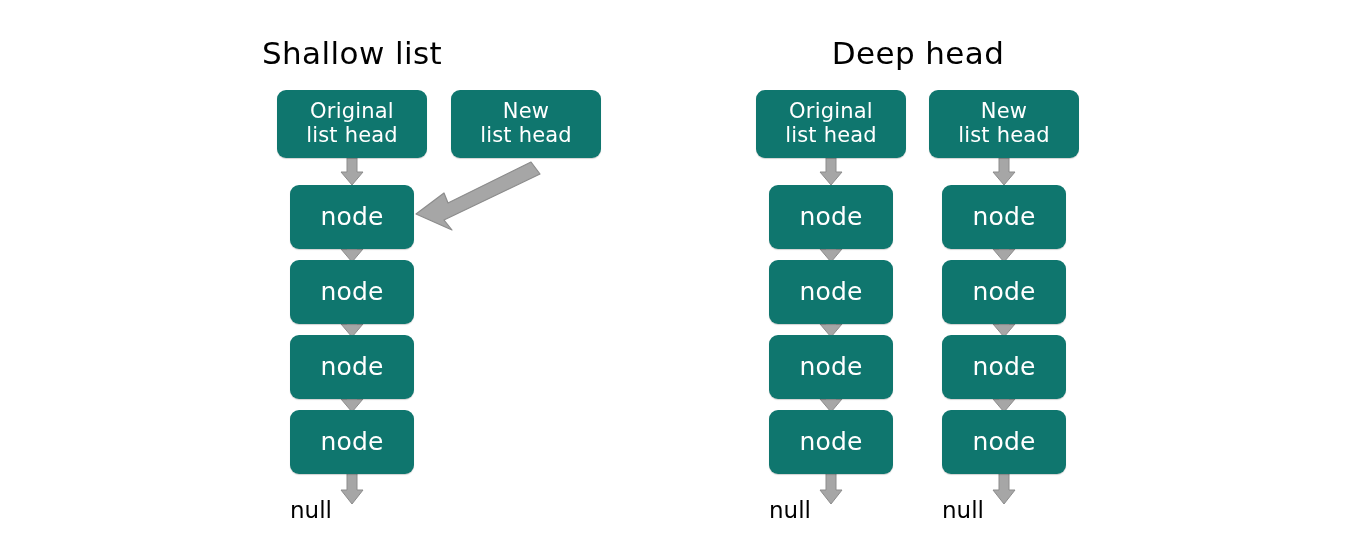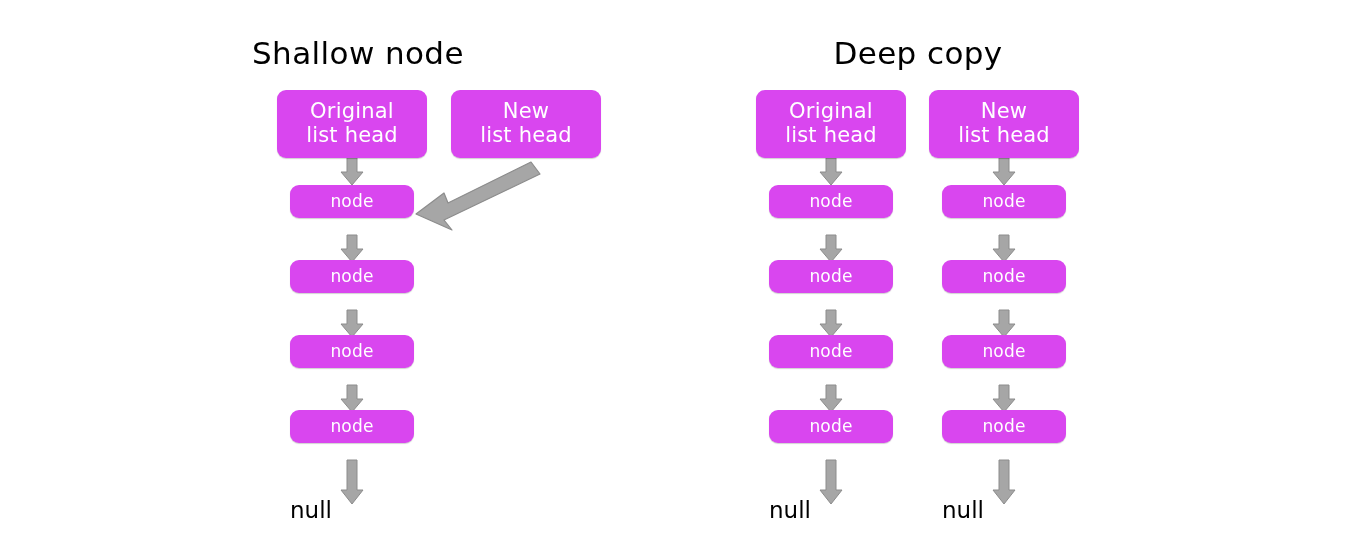--- a/index.html
+++ b/index.html
@@ -39,21 +39,21 @@
     color: #000000;
     letter-spacing: 0.4px;
     white-space: nowrap;
     text-align: center;
     font-family: "DejaVu Sans", "Liberation Sans", sans-serif;
   }
 
   .box {
     position: absolute;
     box-sizing: border-box;
-    background: #d946ef;
+    background: #0f766e;
     border-radius: 9px;
     color: #ffffff;
     display: flex;
     flex-direction: column;
     align-items: center;
     justify-content: center;
     text-align: center;
     line-height: 1.12;
     white-space: pre-line;
     letter-spacing: 0.2px;
@@ -61,22 +61,22 @@
   }
 
   .box.head {
     width: 150px;
     height: 68px;
     font-size: 21px;
   }
 
   .box.node {
     width: 124px;
-    height: 33px;
-    font-size: 17px;
+    height: 64px;
+    font-size: 25px;
   }
 
   .null-label {
     position: absolute;
     font-size: 23px;
     color: #000000;
     text-align: left;
     white-space: nowrap;
     width: 124px;
     font-family: "DejaVu Sans", "Liberation Sans", sans-serif;
@@ -114,23 +114,23 @@
     <use href="#varrow-short" x="831" y="385"></use>
     <use href="#varrow-long" x="831" y="460"></use>
 
     <use href="#varrow-short" x="1004" y="158"></use>
     <use href="#varrow-short" x="1004" y="235"></use>
     <use href="#varrow-short" x="1004" y="310"></use>
     <use href="#varrow-short" x="1004" y="385"></use>
     <use href="#varrow-long" x="1004" y="460"></use>
   </svg>
 
-  <div class="panel-title" style="left:252px; top:35px; width:200px;">Shallow node</div>
+  <div class="panel-title" style="left:252px; top:35px; width:200px;">Shallow list</div>
 
-  <div class="panel-title" style="left:818px; top:35px; width:200px;">Deep copy</div>
+  <div class="panel-title" style="left:818px; top:35px; width:200px;">Deep head</div>
 
   <div class="box head" style="left:277px; top:90px;">Original
 list head</div>
 
   <div class="box head" style="left:451px; top:90px;">New
 list head</div>
 
   <div class="box node" style="left:290px; top:185px;">node</div>
 
   <div class="box node" style="left:290px; top:260px;">node</div>

